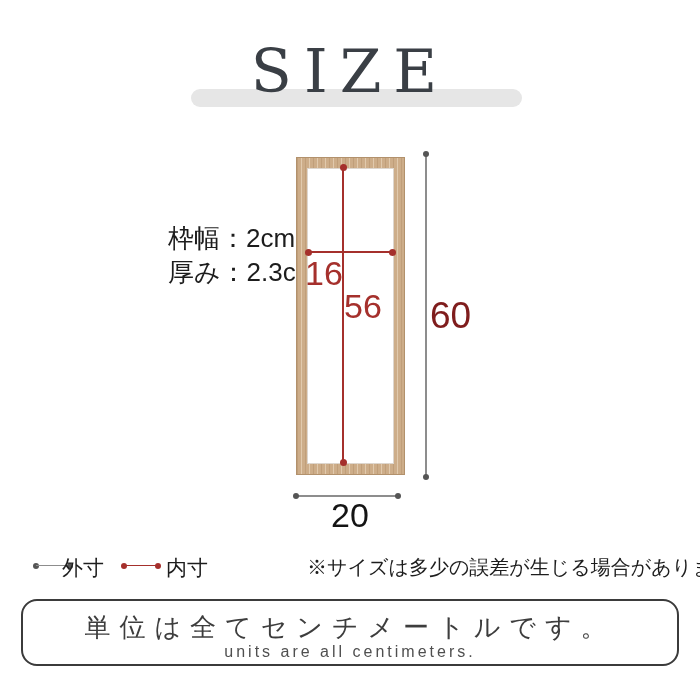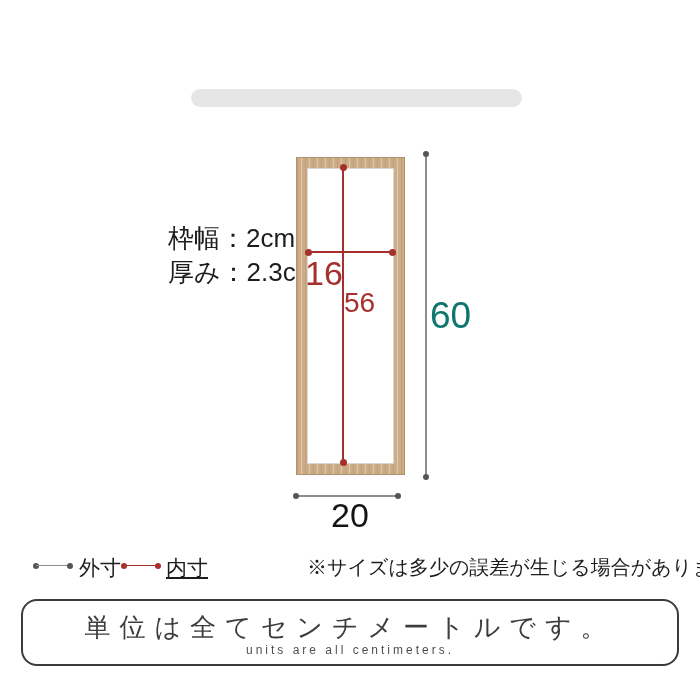--- a/index.html
+++ b/index.html
@@ -48,52 +48,53 @@
   .gray-dot{background:var(--outer-dot);}
 
   .inner-h-line{left:342px;top:166px;width:2px;height:296px;}
   .inner-w-line{left:307px;top:251px;width:86px;height:2px;}
   .outer-h-line{left:425px;top:154px;width:2px;height:323px;}
   .outer-w-line{left:296px;top:495px;width:102px;height:2px;}
 
   .dim-num{position:absolute;white-space:nowrap;line-height:1;}
   .num-red{color:var(--inner-dim);}
   .num-16{left:305px;top:256px;font-size:34px;text-align:right;}
-  .num-56{left:344px;top:289px;font-size:28px;}
-  .num-60{left:430px;top:297px;font-size:37px;color:#0f766e;}
+  .num-56{left:344px;top:289px;font-size:34px;}
+  .num-60{left:430px;top:297px;font-size:37px;color:#7f1d1d;}
   .num-20{left:331px;top:498px;font-size:34px;color:#141414;text-align:right;}
 
   
   .legend-item{position:absolute;top:554px;font-size:21px;white-space:nowrap;}
   .leg-seg{position:absolute;top:562px;width:40px;height:7px;}
   .leg-seg .seg-line{position:absolute;left:3px;right:3px;top:2.8px;height:1.6px;}
   .leg-seg .dot{width:6px;height:6px;top:0.5px;}
   .leg-seg .dot.l{left:0;}
   .leg-seg .dot.r{right:0;}
   .leg-gray{left:33px;}
   .leg-red{left:121px;}
-  .leg-outer-label{left:79px;}
-  .leg-inner-label{left:166px;text-decoration:underline;}
+  .leg-outer-label{left:62px;}
+  .leg-inner-label{left:166px;}
   .leg-unit{left:214px;}
   .leg-note{left:307px;font-size:20px;}
 
   
   .footer-box{position:absolute;left:21px;top:599px;width:658px;height:67px;
     border:2px solid #3b3b3b;border-radius:16px;background:#ffffff;}
   .footer-jp{position:absolute;left:0;top:9px;width:100%;text-align:center;
     font-size:26px;letter-spacing:9px;color:#3d3d3d;}
   .footer-en{position:absolute;left:0;top:42px;width:100%;text-align:center;
-    font-size:12px;letter-spacing:3px;color:#4f4f4f;}
+    font-size:16px;letter-spacing:3px;color:#4f4f4f;}
 </style>
 </head>
 <body>
 
 <div class="canvas">
 
   <div class="title-bar"></div>
+  <div class="title-text">SIZE</div>
 
   <div class="lbl lbl-frame-width">枠幅：2cm</div>
   <div class="lbl lbl-thickness">厚み：2.3cm</div>
 
   <div class="frame">
     <div class="frame-inner"></div>
   </div>
 
   <div class="dim-line red-bg inner-h-line"></div>
   <div class="dot red-bg" style="left:340px;top:164px;"></div>

